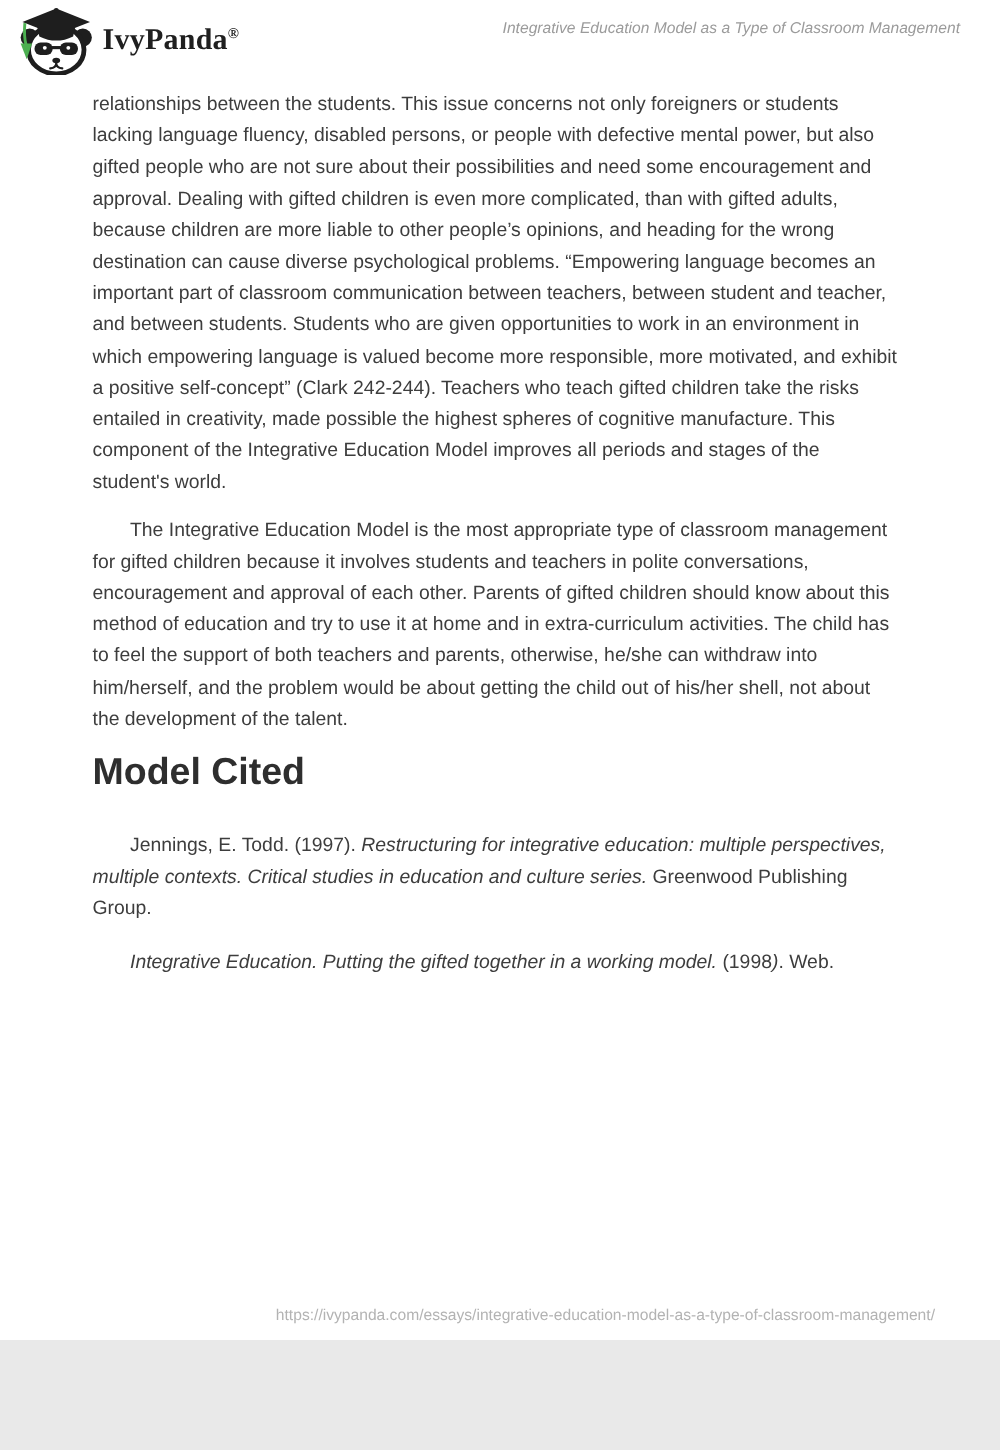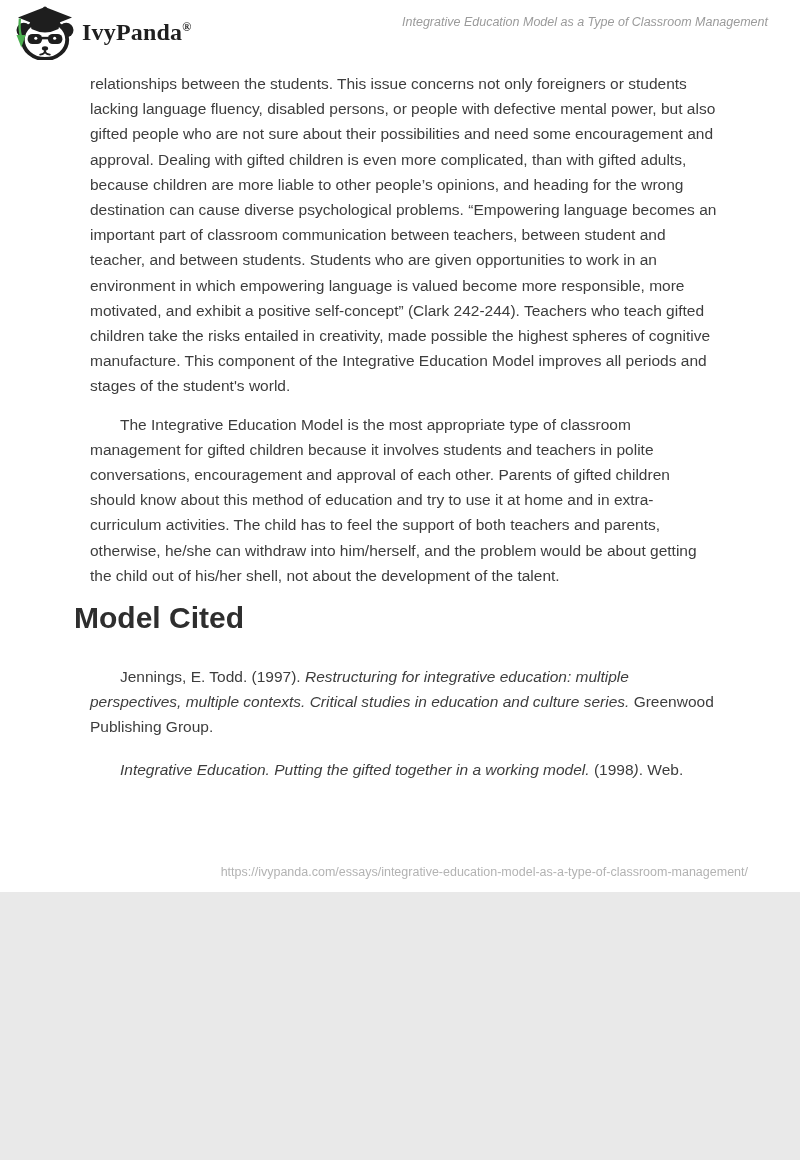--- a/index.html
+++ b/index.html
@@ -1,19 +1,19 @@
 <!DOCTYPE html>
 <html><head>
 <meta charset="utf-8">
 <style>
   * { margin:0; padding:0; box-sizing:border-box; }
   html,body { background:#e9e9e9; }
   .page {
     position:relative;
-    width:800px; height:892px;
+    width:800px; height:1072px;
     margin:0 auto;
     background:#ffffff;
     font-family:"Liberation Sans", sans-serif;
     overflow:hidden;
   }
   
   .logo {
     position:absolute; left:14px; top:4px;
     width:62px; height:56px;
     cursor:pointer;
@@ -31,21 +31,21 @@
     font-size:12.5px; color:#9b9b9b;font-style:italic;
   }
   
   .doc-body {
     position:absolute; left:74px; top:63px;
     width:644px;
     padding-top:8px;
     font-size:15.5px; line-height:25.2px;
     color:#3d3d3d;
   }
-  .doc-body p { margin:0 0 13px 16px; }
+  .doc-body p { margin:0 0 13px 0; }
   .doc-body p.indent { text-indent:30px; }
   .doc-body p.citation { margin-bottom:17px; }
   .doc-body h2 {
     font-size:30px; line-height:34px;
     margin:11px 0 29px 0;
     color:#2e2e2e;
     font-weight:700;
   }
   
   .footer-url {

